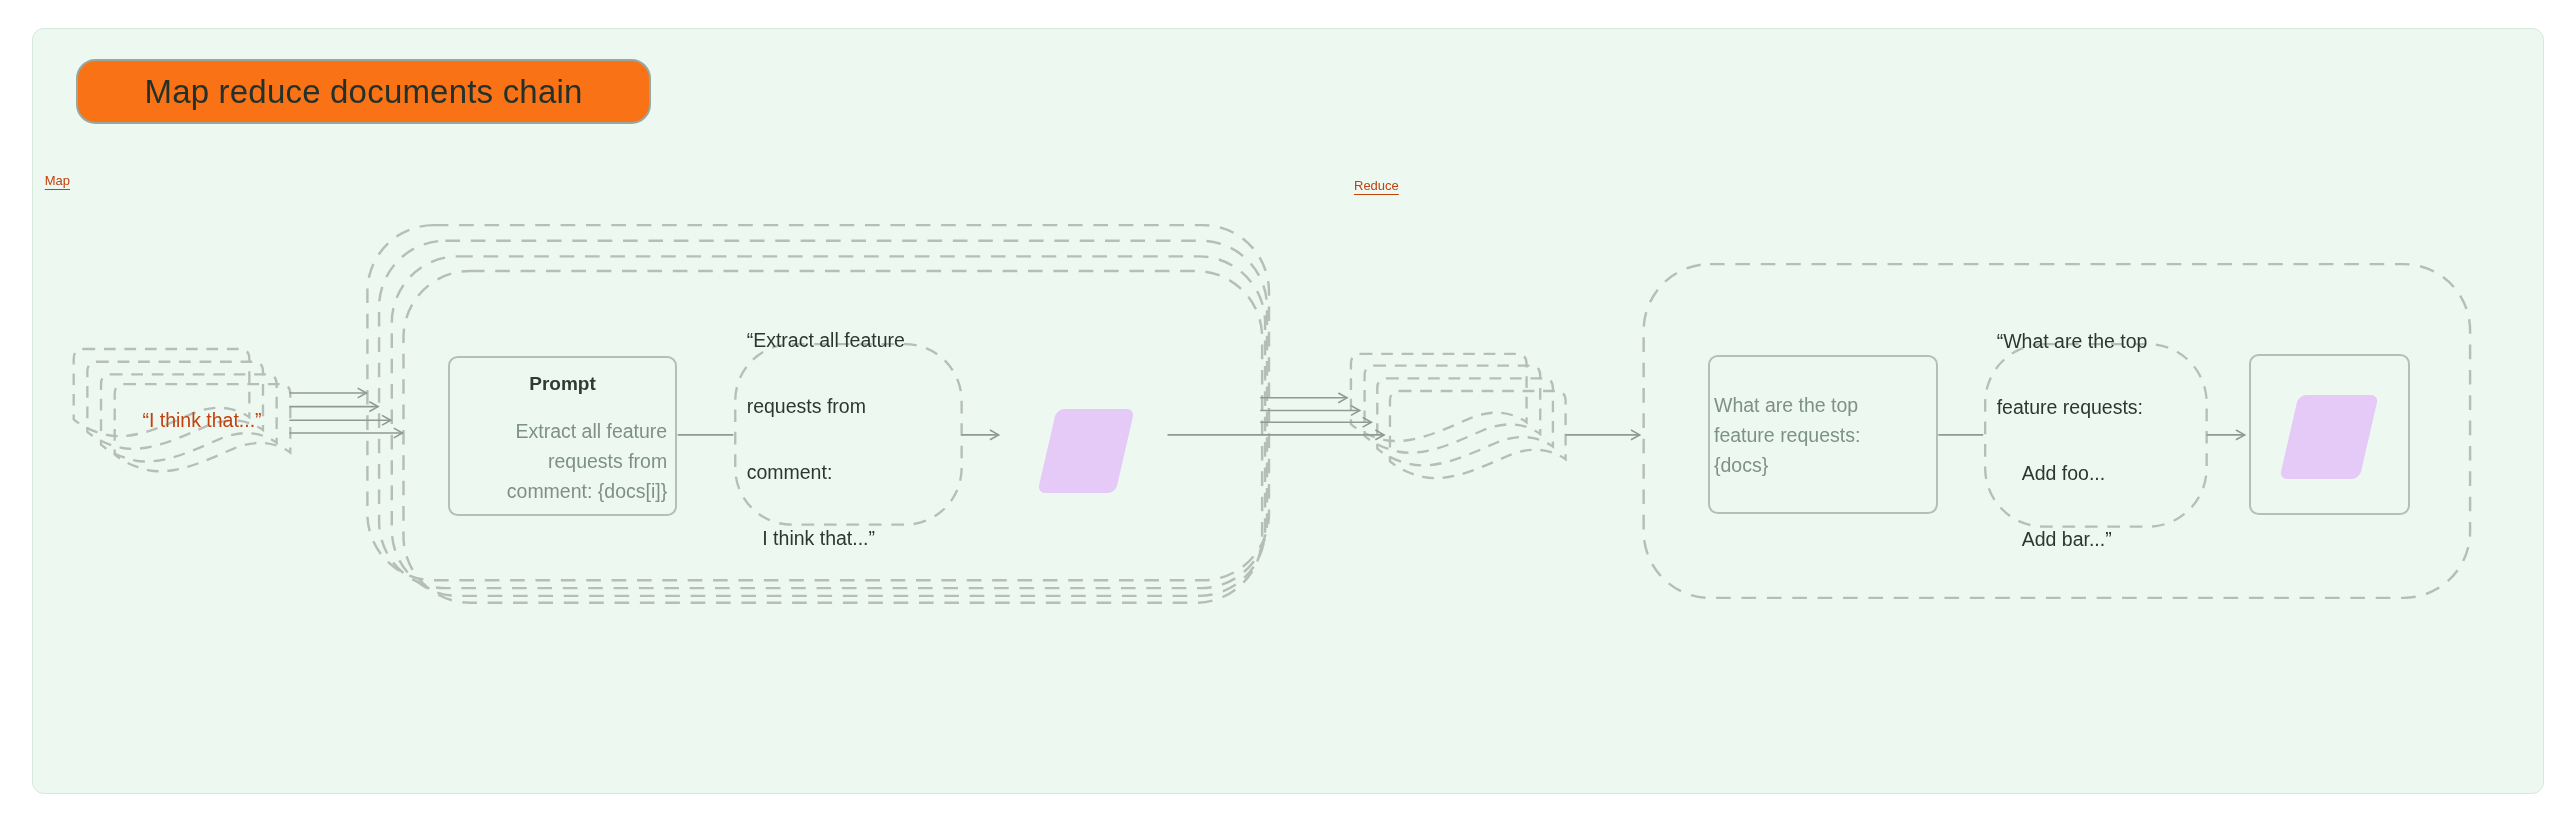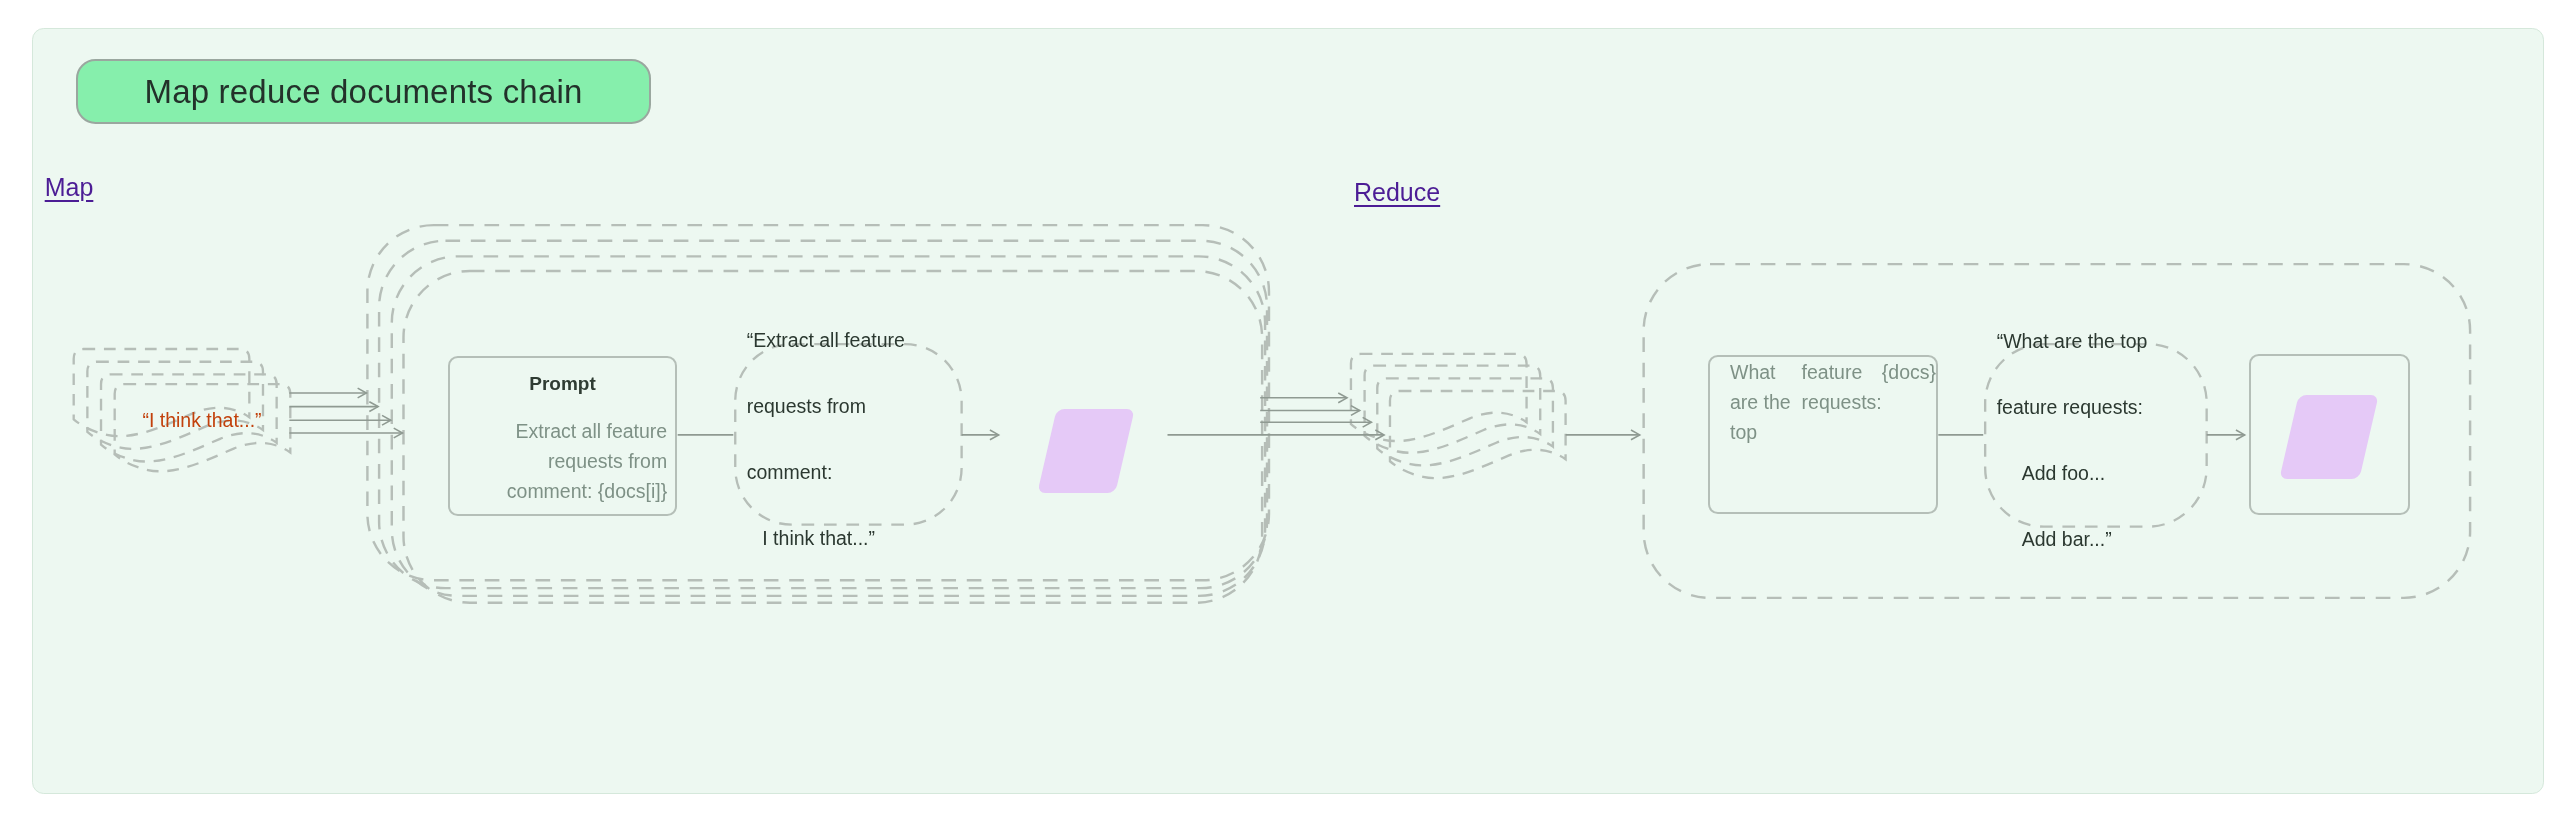--- a/index.html
+++ b/index.html
@@ -3,33 +3,33 @@
 <meta charset="utf-8">
 <style>
   html,body{margin:0;padding:0;background:#ffffff;}
   body{width:2576px;height:827px;position:relative;overflow:hidden;
        font-family:"Liberation Sans","DejaVu Sans",sans-serif;}
   .panel{position:absolute;left:32px;top:28px;width:2510px;height:764px;
          background:#edf8f1;border:1px solid #d5e8db;border-radius:11.7px;}
   svg.overlay{position:absolute;left:0;top:0;width:2510px;height:764px;}
 
   .badge{position:absolute;left:43px;top:30px;width:571px;height:61px;
-         background:#86efac;border:2px solid #9aa79f;border-radius:19.5px;
+         background:#f97316;border:2px solid #9aa79f;border-radius:19.5px;
          display:flex;align-items:center;justify-content:center;
          font-size:33px;font-weight:500;color:#23312a;letter-spacing:0.2px;}
 
-  .sec-label{position:absolute;font-size:25px;color:#4c1d95;
+  .sec-label{position:absolute;font-size:13px;color:#c2410c;
              text-decoration:underline;text-underline-offset:3.9px;cursor:pointer;}
 
   .node-box{position:absolute;border:2px solid #b5bfb8;border-radius:9.8px;
             box-sizing:border-box;background:transparent;}
   .node-title{text-align:center;padding-top:14.6px;font-size:19px;font-weight:600;color:#2f3c33;}
   .node-body{padding:21.5px 7.8px 0 15.6px;font-size:19.5px;line-height:30px;color:#7e9186;text-align:right;}
-  .muted-center{display:flex;flex-direction:row;justify-content:center;
-                padding-left:20px;font-size:19.5px;line-height:30px;color:#7e9186;box-sizing:border-box;}
+  .muted-center{display:flex;flex-direction:column;justify-content:center;
+                padding-left:4px;font-size:19.5px;line-height:30px;color:#7e9186;box-sizing:border-box;}
 
   .bubble-text{position:absolute;display:flex;flex-direction:column;justify-content:center;
                padding:9.8px 3.9px 0 11.7px;font-size:19.5px;line-height:30px;color:#2b3830;box-sizing:border-box;gap:36px;}
   .indent-sm{padding-left:15.6px;}
   .indent-md{padding-left:25px;}
 
   .doc-label{position:absolute;display:flex;align-items:center;justify-content:center;
              font-size:19.5px;color:#c2410c;}
 
   .para{position:absolute;background:#e5c9f7;border-radius:7.8px;transform:skewX(-13deg);}

